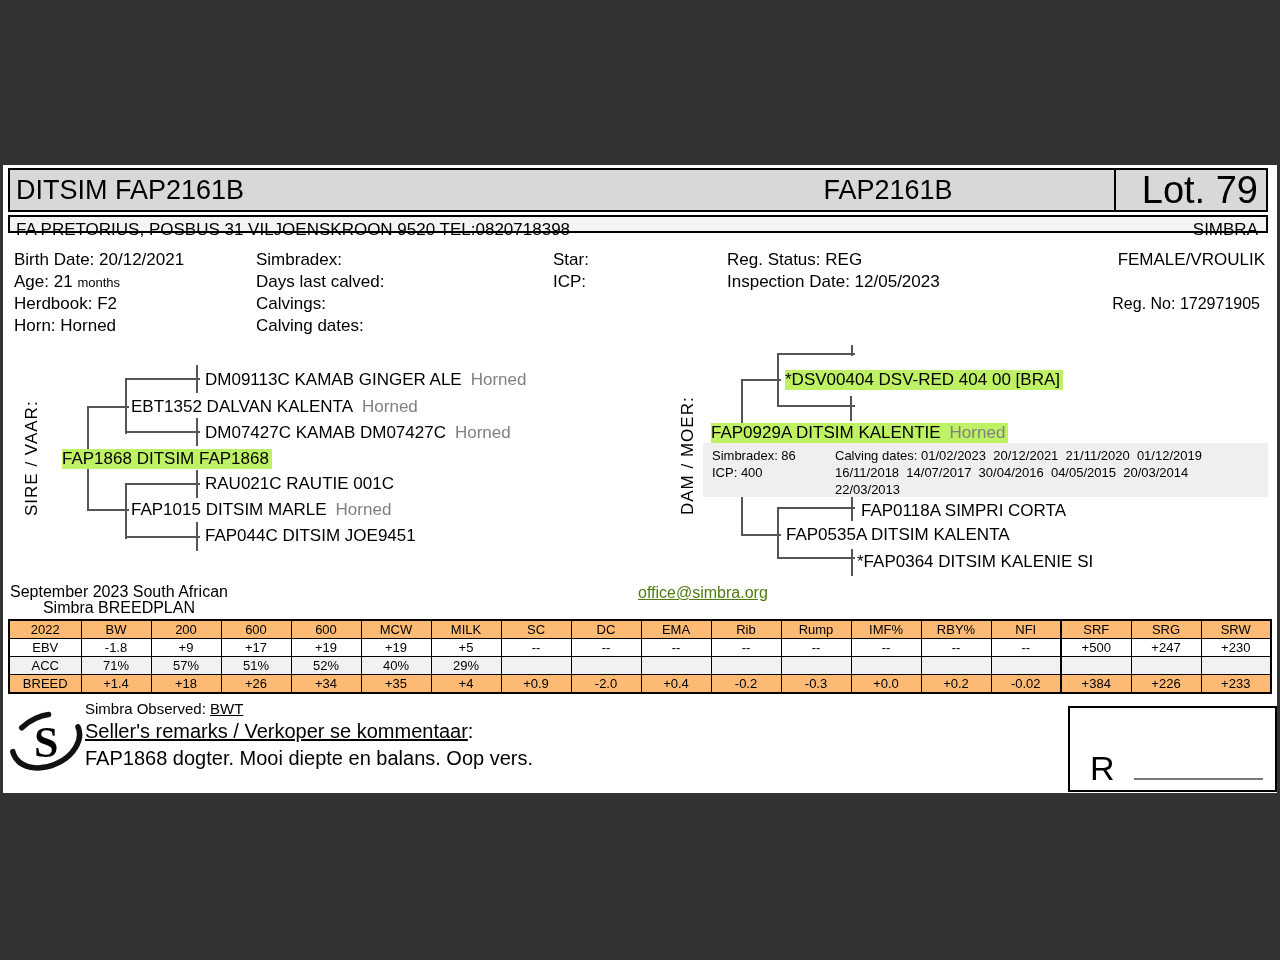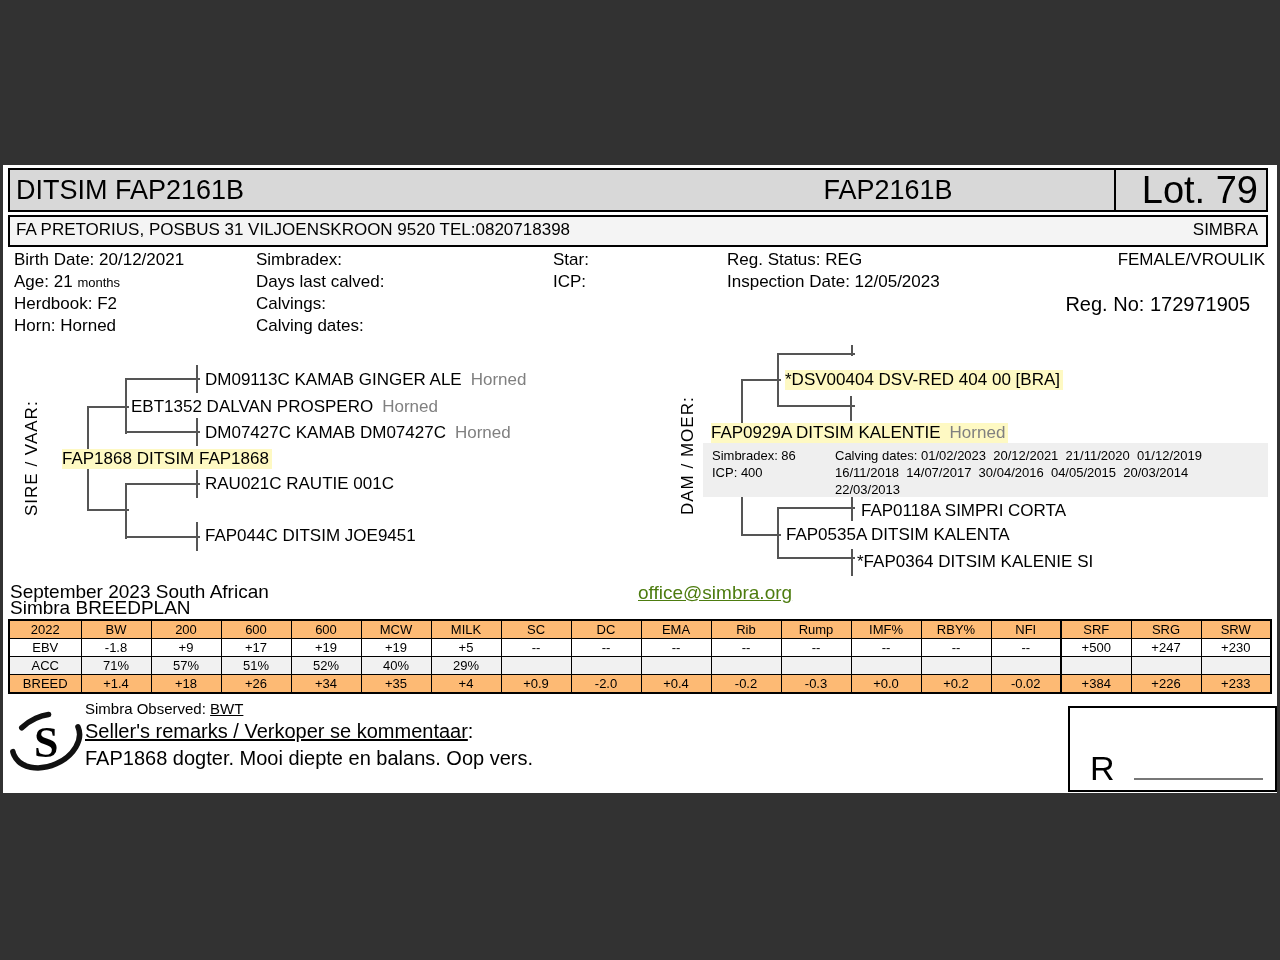--- a/index.html
+++ b/index.html
@@ -3,41 +3,41 @@
 <meta charset="utf-8">
 <style>
   html,body{margin:0;padding:0;}
   body{width:1280px;height:960px;background:#323232;position:relative;
        font-family:"Liberation Sans","DejaVu Sans",sans-serif;color:#000;}
   .abs{position:absolute;}
   #page{position:absolute;left:3px;top:165px;width:1274px;height:628px;background:#fff;text-decoration:underline;}
   
   .hbar{position:absolute;left:5px;width:1260px;border:2px solid #000;background:#d8d8d8;box-sizing:border-box;}
   #titlebar{top:3px;height:44px;}
-  #subbar{top:50px;height:32px;background:#f4f4f4;}
+  #subbar{top:50px;height:18px;background:#f4f4f4;}
   .titletext{position:absolute;top:0;line-height:40px;font-size:27px;white-space:nowrap;}
   #lotdivider{position:absolute;top:0;bottom:0;left:1104px;width:2px;background:#000;}
   #lotno{position:absolute;right:8px;top:0;line-height:40px;font-size:38px;}
   .subtext{position:absolute;top:0;line-height:25px;font-size:17px;white-space:nowrap;}
   
   .info{position:absolute;font-size:17px;line-height:20px;white-space:nowrap;}
   .small{font-size:13px;}
   
   .ln{position:absolute;background:#555;}
   .ped{position:absolute;font-size:17px;line-height:20px;white-space:nowrap;}
-  .opaque{background:#fef9c3;padding-right:3px;}
+  .opaque{background:#bef264;padding-right:3px;}
   .horned{color:#808080;margin-left:9px;}
   .vlabel{position:absolute;writing-mode:vertical-rl;transform:rotate(180deg);
           font-size:17px;letter-spacing:1px;text-align:center;}
   #calvbox{position:absolute;left:700px;top:278px;width:565px;height:54px;background:#efefef;
            font-size:13px;line-height:17px;padding-top:3px;box-sizing:border-box;}
   #calvbox .c1{position:absolute;left:9px;top:4px;white-space:pre;}
   #calvbox .c2{position:absolute;left:132px;top:4px;white-space:pre;}
   
-  .cap{position:absolute;font-size:19px;line-height:16px;white-space:nowrap;}
+  .cap{position:absolute;font-size:16px;line-height:16px;white-space:nowrap;text-align:center;}
   a.mail{color:#4d7c0f;}
   #ebvtable{position:absolute;left:5px;top:454px;width:1264px;border-collapse:collapse;
             table-layout:fixed;font-size:13px;border:2px solid #000;}
   #ebvtable td{border:1px solid #000;text-align:center;height:17px;line-height:17px;padding:0;overflow:hidden;}
   #ebvtable tr.shade td{background:#fdba74;text-align:center;}
   #ebvtable tr.lightshade td{background:#f1f1f1;}
   #ebvtable td.grp{border-left:2px solid #000;}
   
   .foot15{position:absolute;font-size:15px;line-height:18px;white-space:nowrap;}
   .foot20{position:absolute;font-size:20px;line-height:24px;white-space:nowrap;}
@@ -74,43 +74,44 @@
   <div class="info" style="left:253px;top:129px">Calvings:</div>
   <div class="info" style="left:253px;top:151px">Calving dates:</div>
 
   <div class="info" style="left:550px;top:85px">Star:</div>
   <div class="info" style="left:550px;top:107px">ICP:</div>
 
   <div class="info" style="left:724px;top:85px"><span>Reg. Status:</span> <span>REG</span></div>
   <div class="info" style="left:724px;top:107px"><span>Inspection Date:</span> <span>12/05/2023</span></div>
 
   <div class="info" style="right:12px;top:85px">FEMALE/VROULIK</div>
-  <div class="info" style="right:27px;top:129px;font-size:20px"><span>Reg. No:</span> <span>172971905</span></div>
+  <div class="info" style="right:17px;top:129px;font-size:16px"><span>Reg. No:</span> <span>172971905</span></div>
 
   <div class="vlabel" style="left:19px;top:227px;height:132px">SIRE / VAAR:</div>
 
   <div class="ln" style="left:84px;top:241px;width:2px;height:105px"></div>
   <div class="ln" style="left:84px;top:241px;width:42px;height:2px"></div>
   <div class="ln" style="left:84px;top:344px;width:42px;height:2px"></div>
   <div class="ln" style="left:122px;top:213px;width:2px;height:56px"></div>
   <div class="ln" style="left:122px;top:213px;width:75px;height:2px"></div>
   <div class="ln" style="left:122px;top:266px;width:75px;height:2px"></div>
   <div class="ln" style="left:193px;top:200px;width:2px;height:28px"></div>
   <div class="ln" style="left:193px;top:253px;width:2px;height:28px"></div>
   <div class="ln" style="left:122px;top:318px;width:2px;height:56px"></div>
   <div class="ln" style="left:122px;top:318px;width:75px;height:2px"></div>
   <div class="ln" style="left:122px;top:371px;width:75px;height:2px"></div>
   <div class="ln" style="left:193px;top:305px;width:2px;height:28px"></div>
   <div class="ln" style="left:193px;top:357px;width:2px;height:29px"></div>
 
   <div class="ped" style="left:202px;top:205px"><span>DM09113C KAMAB GINGER ALE</span><span class="horned">Horned</span></div>
-  <div class="ped" style="left:128px;top:232px"><span>EBT1352 DALVAN PROSPERO</span><span class="horned">Horned</span></div>
+  <div class="ped" style="left:128px;top:232px"><span>EBT1352 DALVAN KALENTA</span><span class="horned">Horned</span></div>
   <div class="ped" style="left:202px;top:258px"><span>DM07427C KAMAB DM07427C</span><span class="horned">Horned</span></div>
   <div class="ped opaque" style="left:59px;top:284px"><span>FAP1868 DITSIM FAP1868</span></div>
   <div class="ped" style="left:202px;top:309px"><span>RAU021C RAUTIE 001C</span></div>
+  <div class="ped" style="left:128px;top:335px"><span>FAP1015 DITSIM MARLE</span><span class="horned">Horned</span></div>
   <div class="ped" style="left:202px;top:361px"><span>FAP044C DITSIM JOE9451</span></div>
 
   <div class="vlabel" style="left:675px;top:223px;height:135px">DAM / MOER:</div>
 
   <div class="ln" style="left:848px;top:180px;width:2px;height:11px"></div>
   <div class="ln" style="left:774px;top:188px;width:2px;height:54px"></div>
   <div class="ln" style="left:774px;top:188px;width:78px;height:2px"></div>
   <div class="ln" style="left:774px;top:240px;width:78px;height:2px"></div>
   <div class="ln" style="left:847px;top:231px;width:2px;height:25px"></div>
   <div class="ln" style="left:738px;top:214px;width:2px;height:157px"></div>

